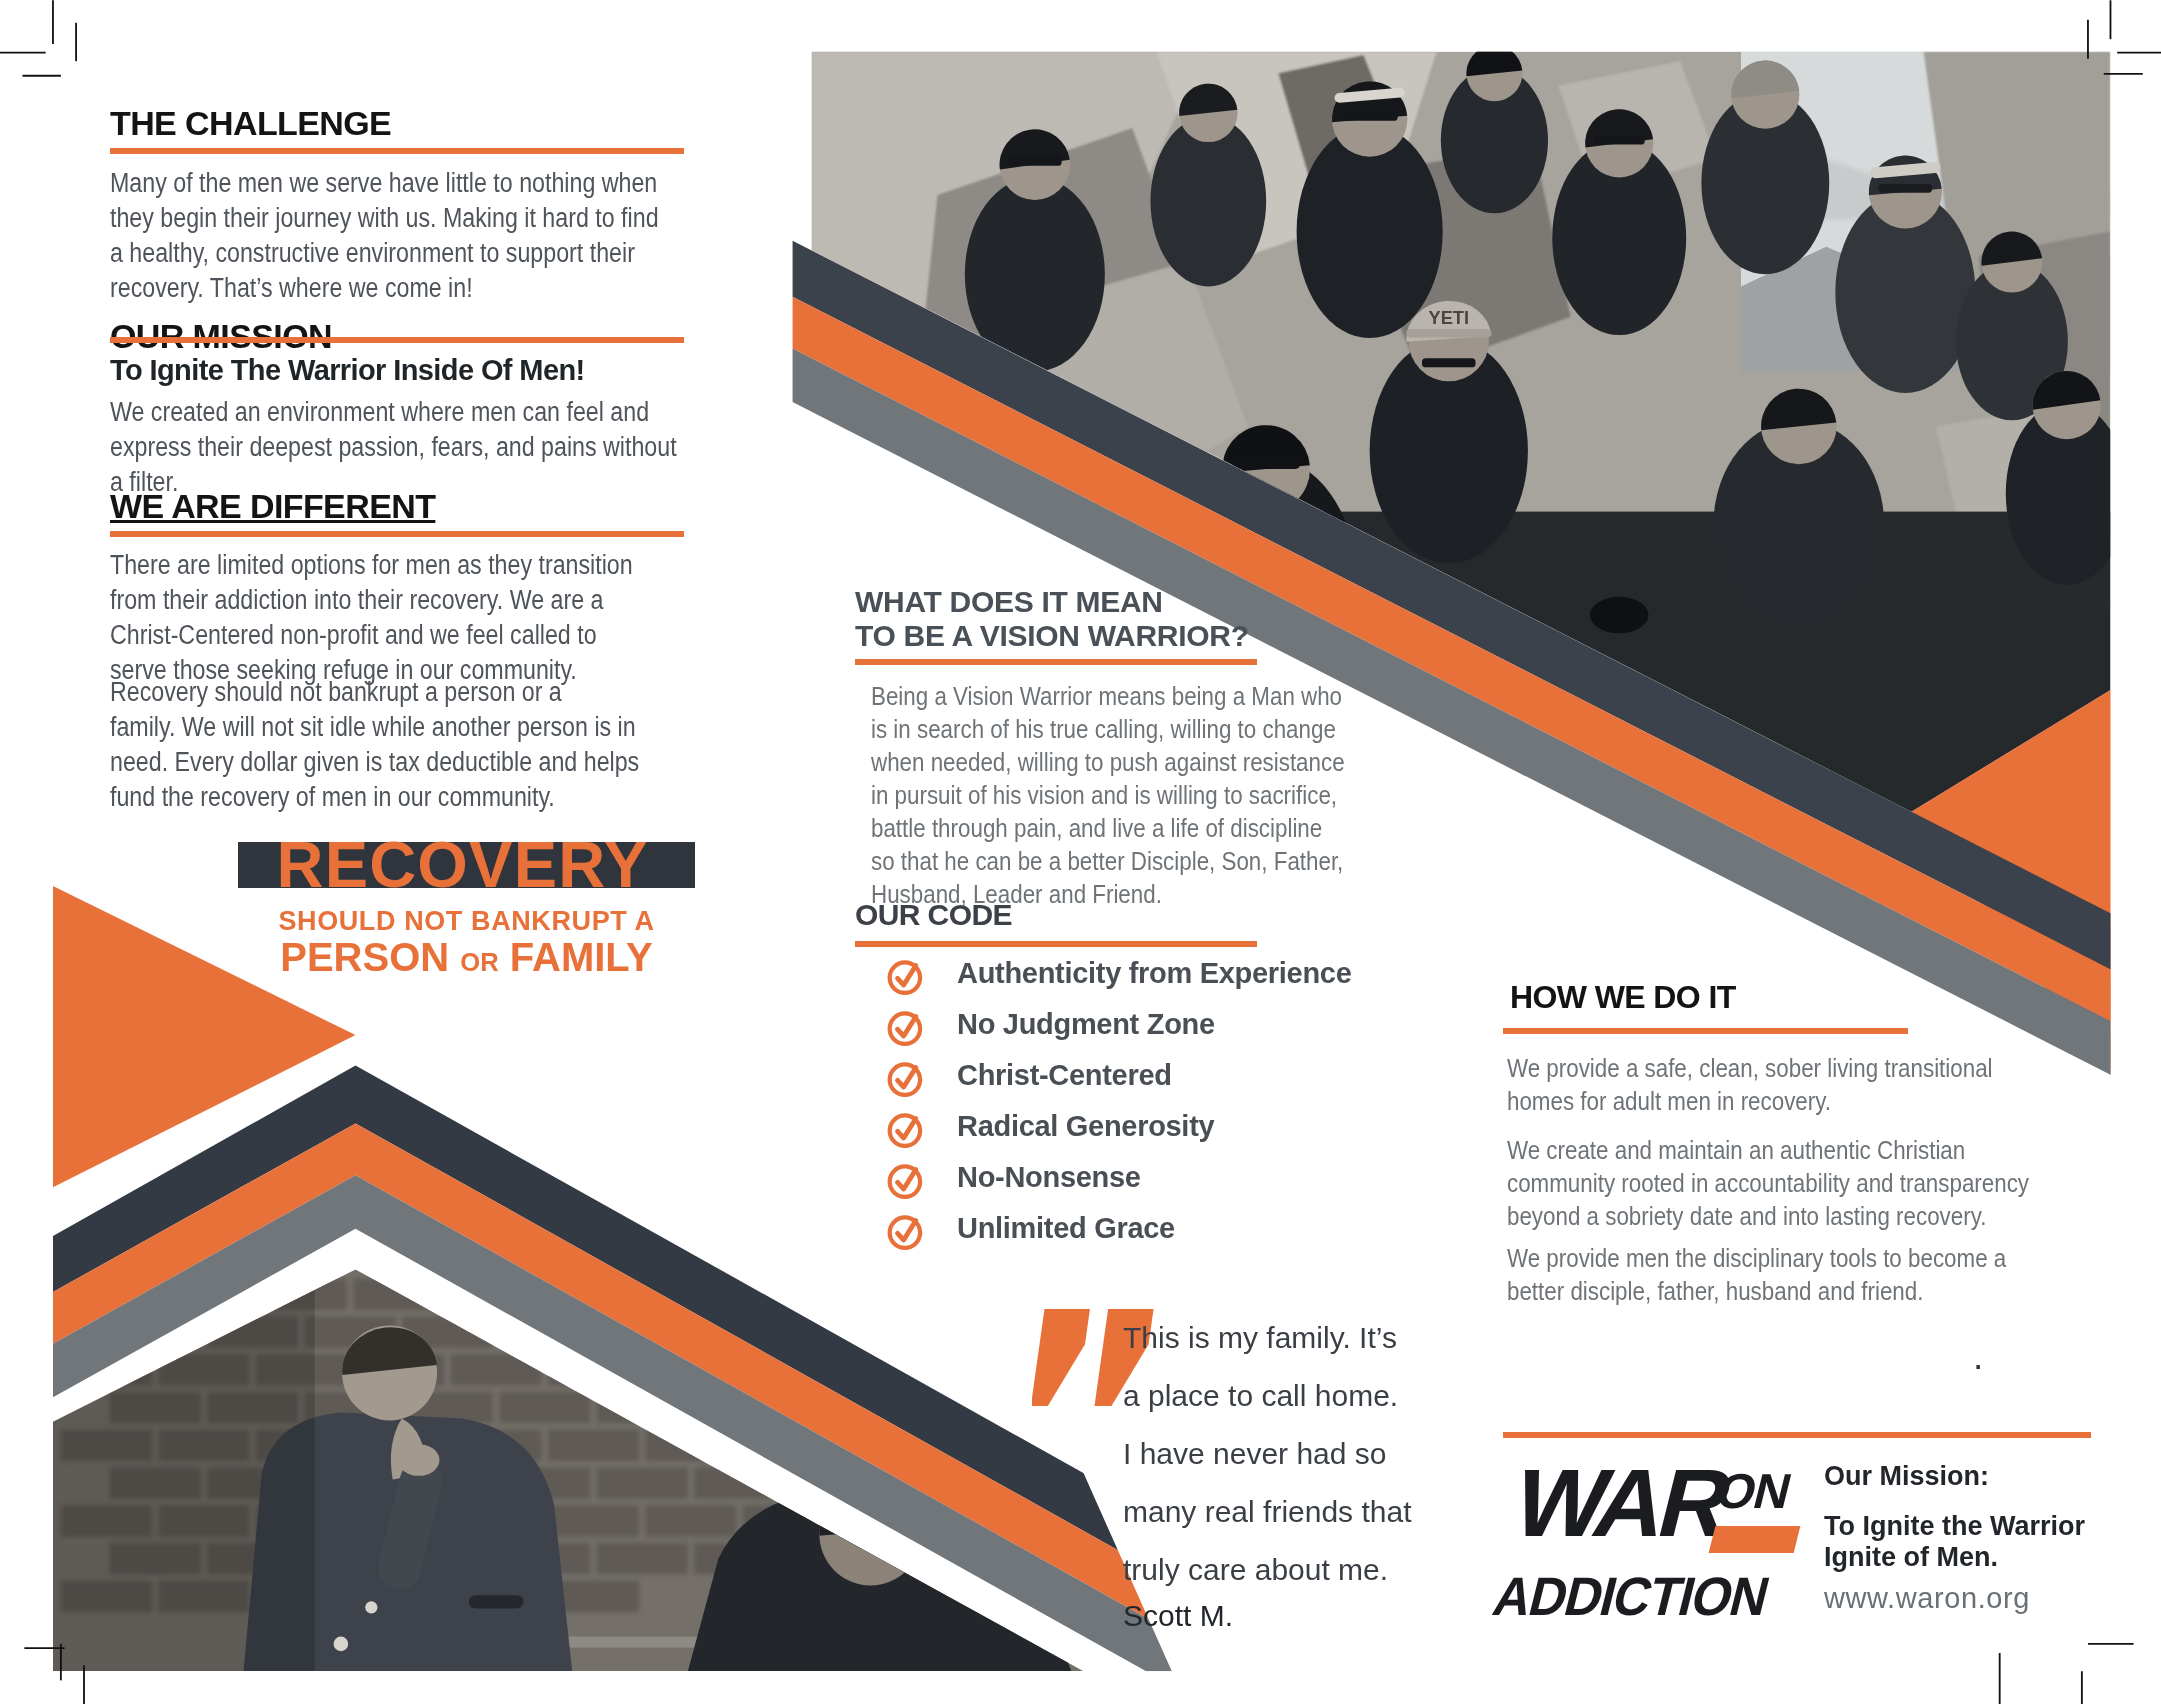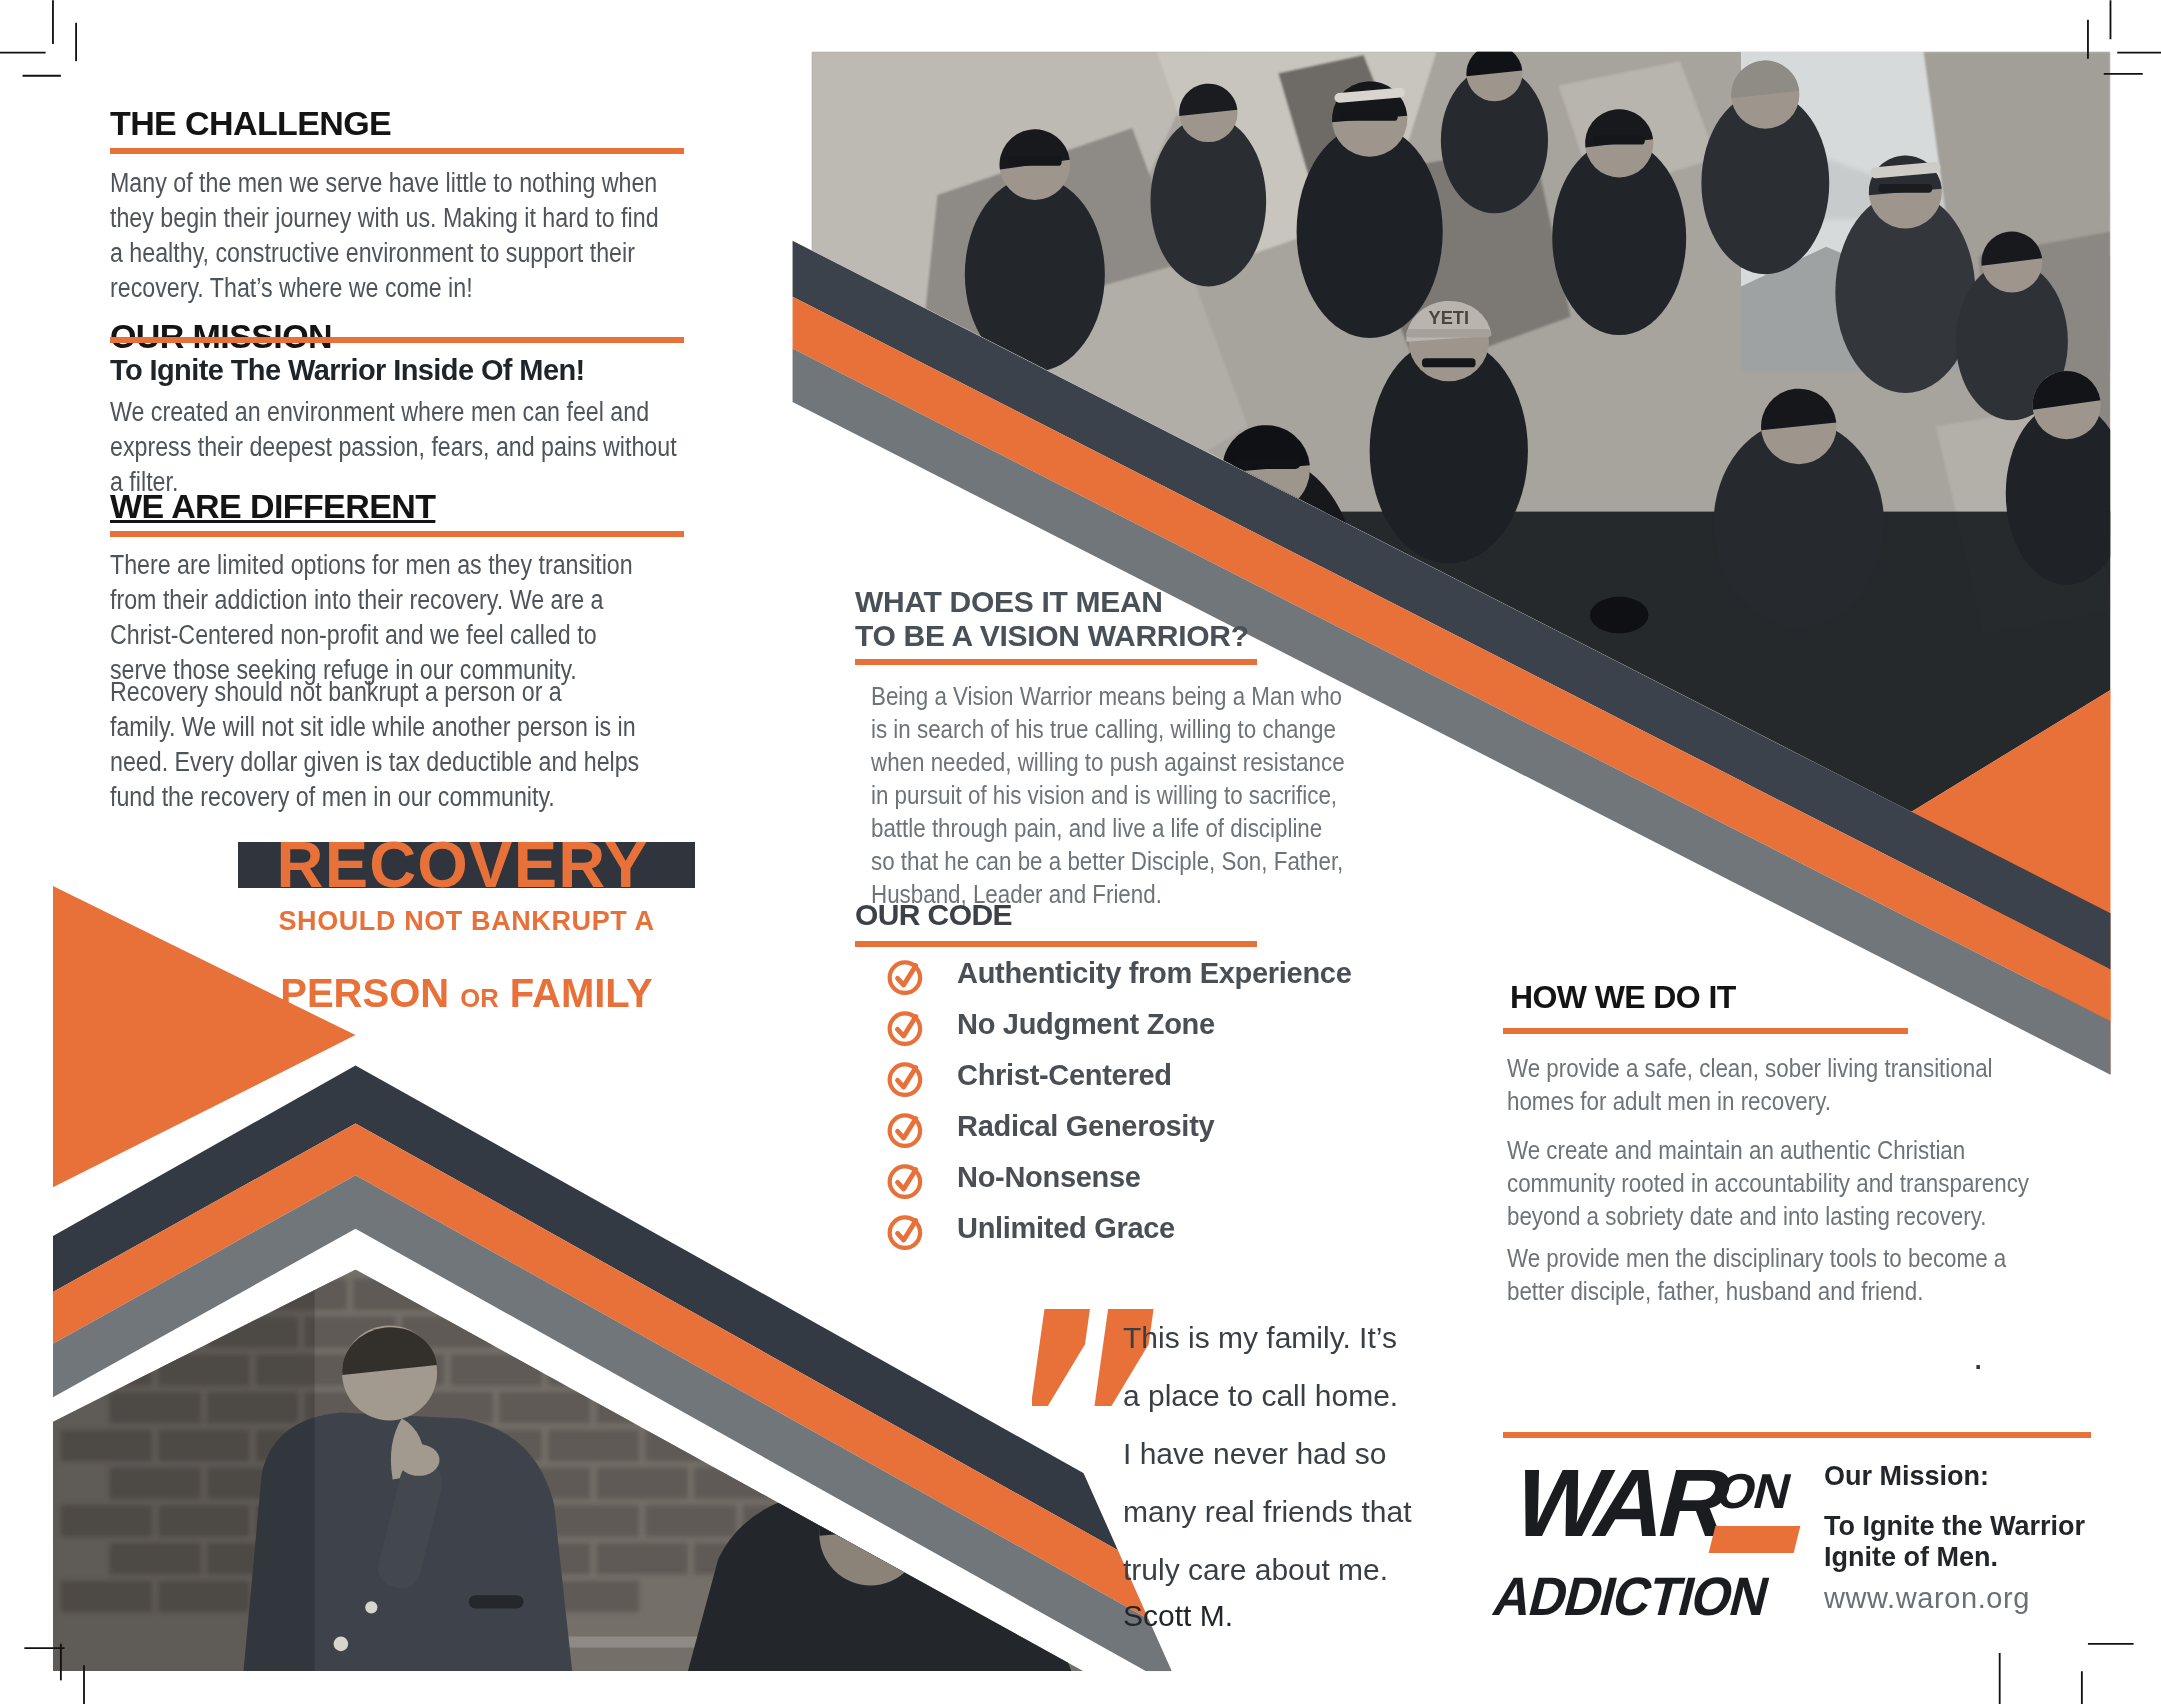--- a/index.html
+++ b/index.html
@@ -18,21 +18,21 @@
   .check-icon{width:39px;height:39px;flex:0 0 39px;margin-right:32px;}
   .code-label{font-weight:bold;font-size:29px;color:#4A4F55;letter-spacing:-0.3px;}
   .q-line{font-size:30px;line-height:58px;color:#3A3F45;}
   .q-attr{font-weight:normal;font-size:30px;color:#22262B;margin-top:7.3px;}
   .rec-bar{position:absolute;left:238px;top:842px;width:457px;height:46px;background:#30343C;}
   .rec-title{position:absolute;left:238px;top:827px;width:449px;text-align:center;
              font-size:65px;font-weight:bold;color:#E8713A;letter-spacing:1.2px;}
   .rec-l1{position:absolute;left:238px;top:906px;width:457px;text-align:center;
           font-size:27px;font-weight:bold;color:#E8713A;letter-spacing:0.6px;}
   .rec-l2{position:absolute;left:238px;top:935px;width:457px;text-align:center;
-          font-size:40px;font-weight:bold;color:#E8713A;letter-spacing:0;margin-top:36px;}
+          font-size:40px;font-weight:bold;color:#E8713A;letter-spacing:0;}
   .rec-or{font-size:25.6px;}
   .logo-war{position:absolute;left:1503px;top:1448px;font-size:96px;font-weight:bold;color:#1A1C20;
             transform:skewX(-14deg);transform-origin:0 100%;letter-spacing:-4.9px;}
   .logo-on{position:absolute;left:1718px;top:1463px;font-size:49px;font-weight:bold;color:#1A1C20;
            transform:skewX(-14deg);letter-spacing:-1.2px;}
   .logo-onbar{position:absolute;left:1712px;top:1526px;width:85px;height:27px;background:#E8713A;
            transform:skewX(-14deg);}
   .logo-addiction{position:absolute;left:1503px;top:1565px;font-size:54px;font-weight:bold;color:#1A1C20;
            transform:skewX(-14deg) scaleX(.94);transform-origin:0 0;letter-spacing:-1.2px;}
   .logo-txt-b{font-weight:bold;font-size:27px;color:#22262B;}

